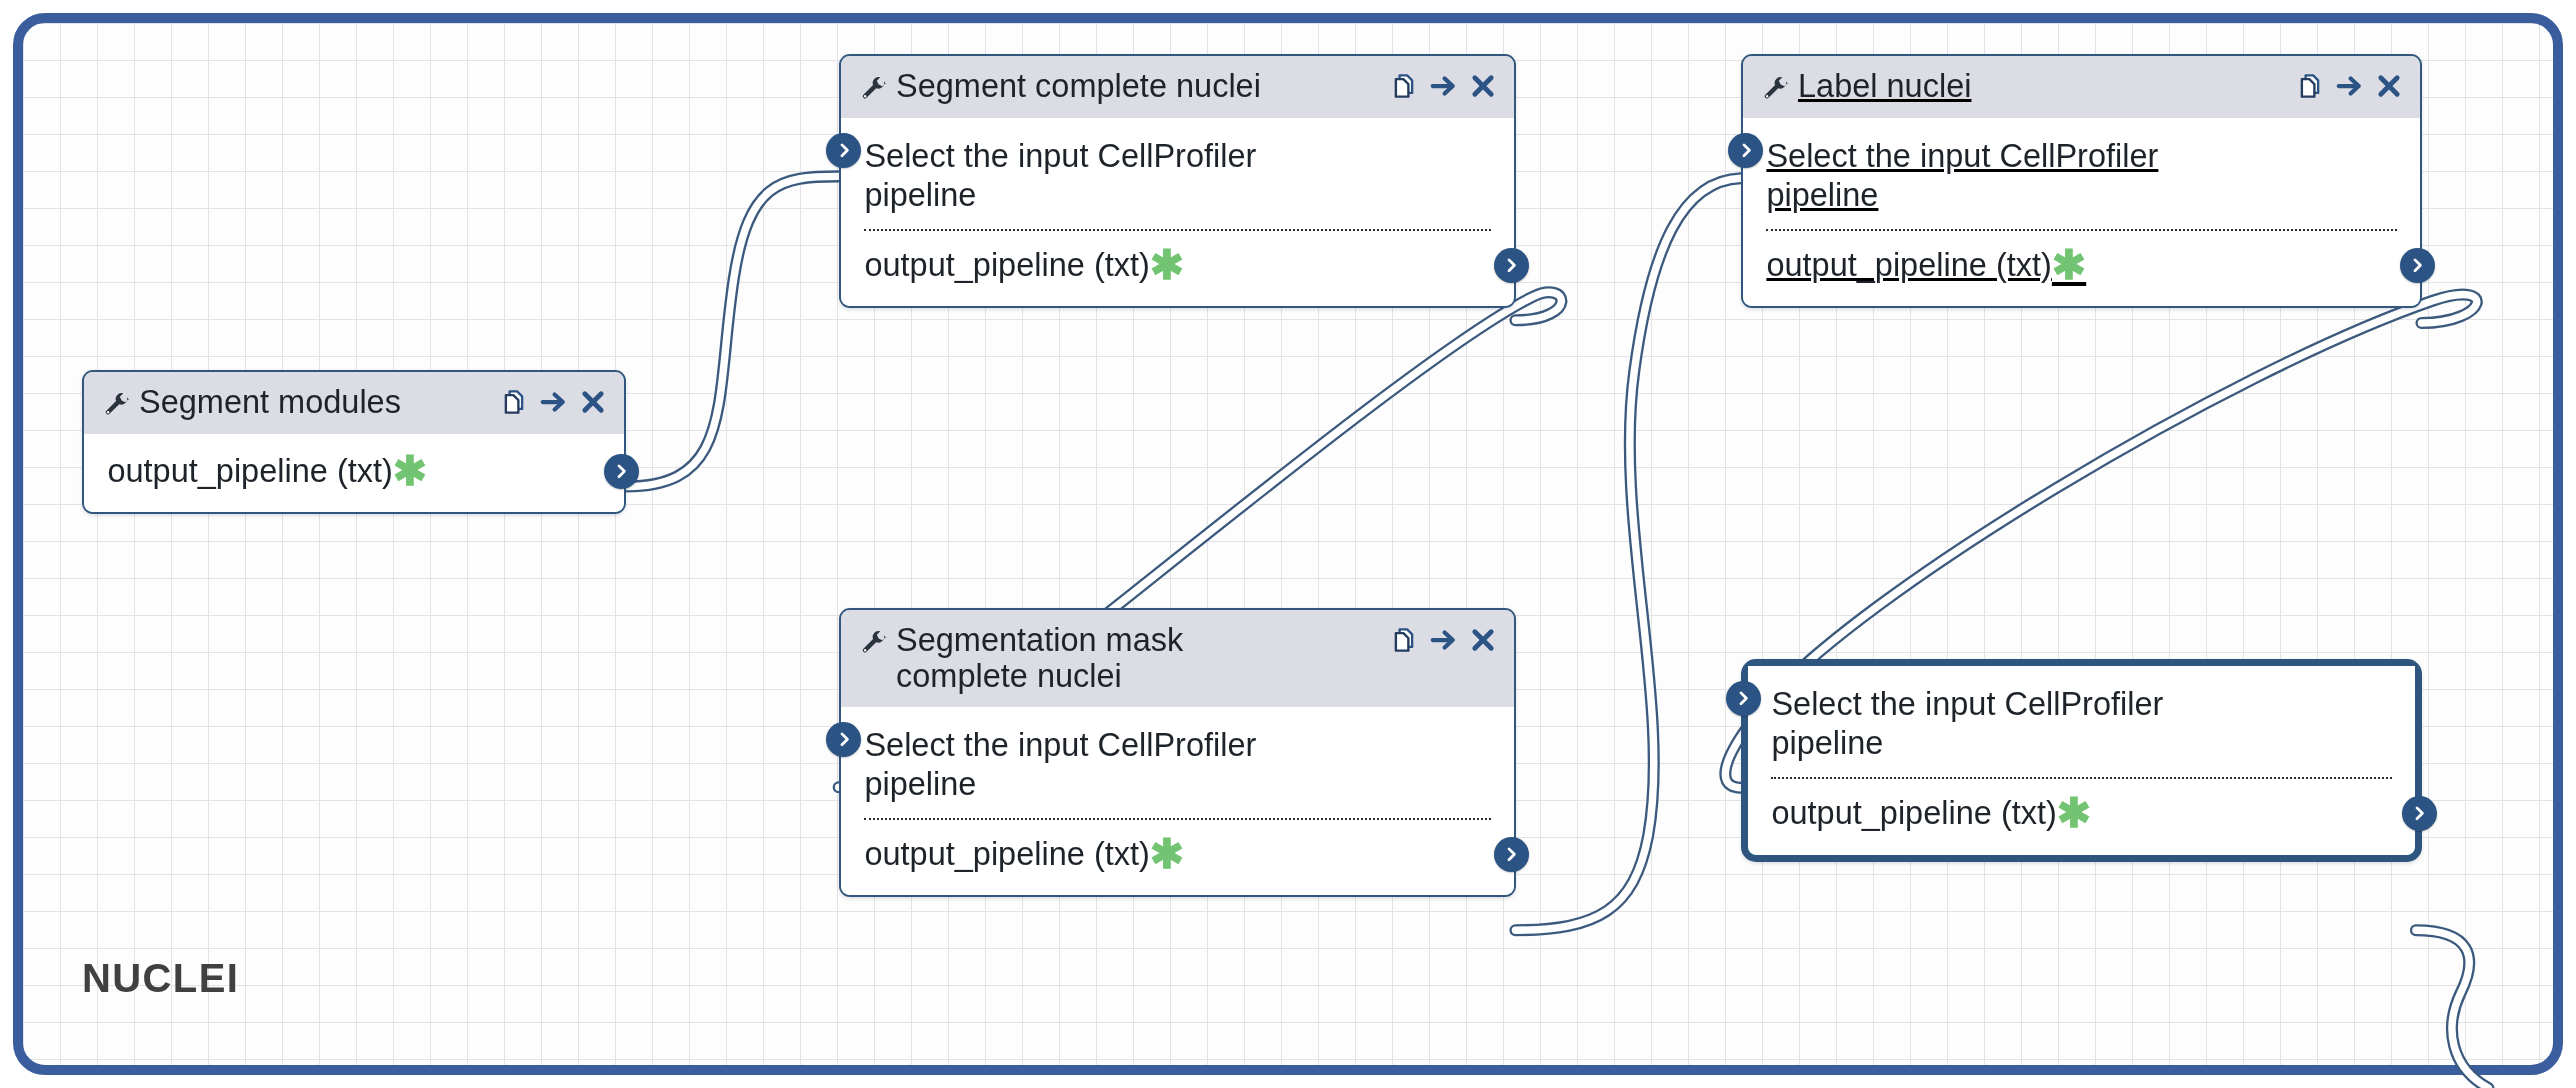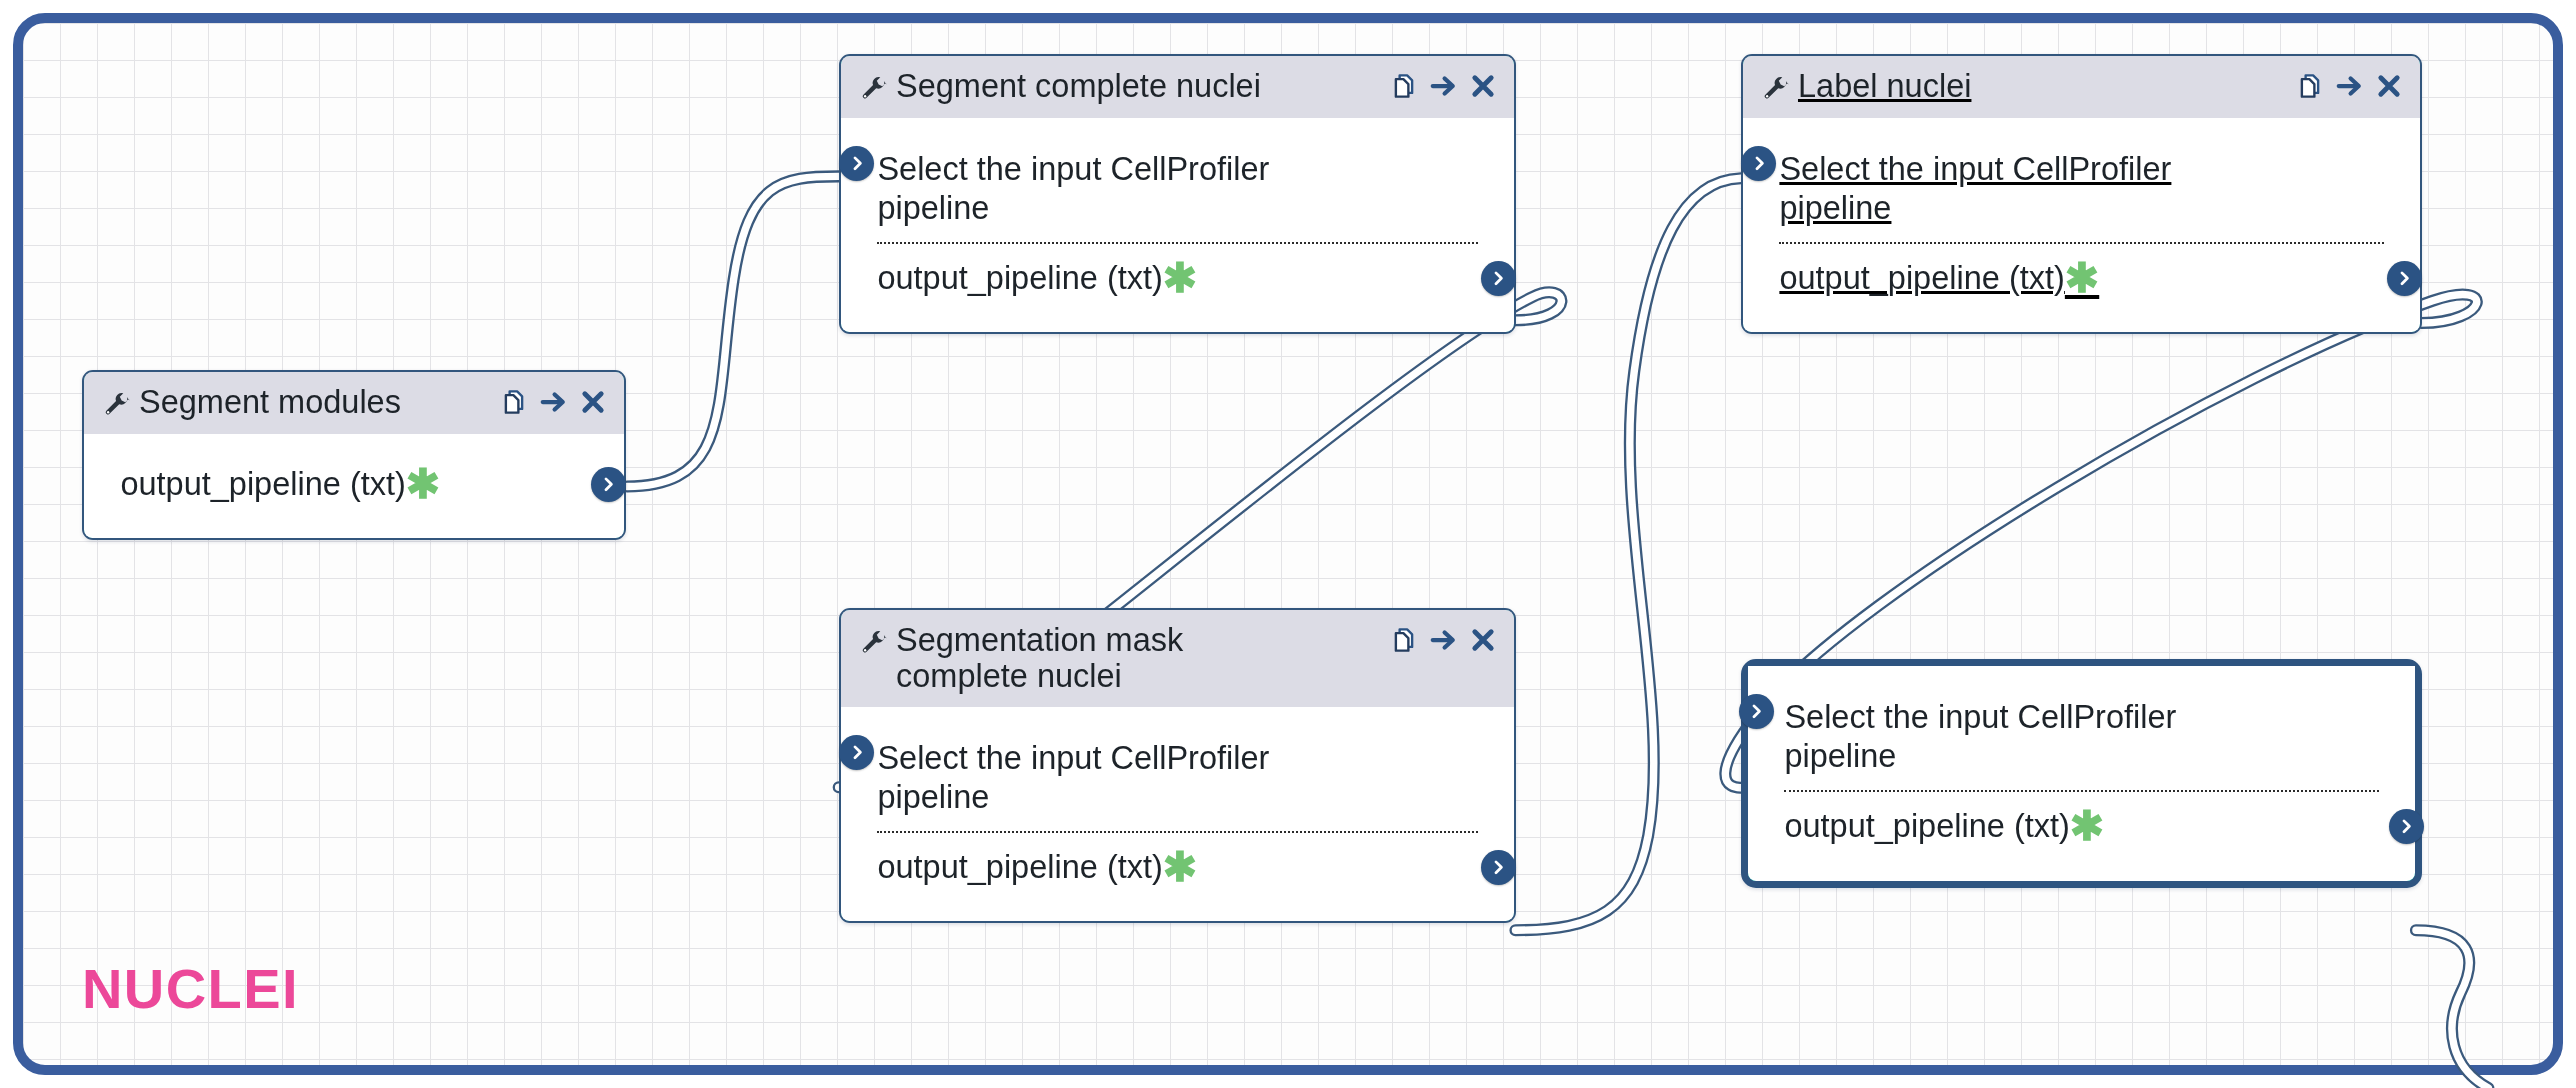--- a/index.html
+++ b/index.html
@@ -108,21 +108,21 @@
     margin-top: 2.8px;
   }
   .hdr-btn {
     display: block;
     line-height: 0;
     cursor: pointer;
   }
 
   
   .node-body {
-    padding: 16px;
+    padding: 3px;
     background: #ffffff;
     border-bottom-left-radius: 8.4px;
     border-bottom-right-radius: 8.4px;
   }
   .port-row {
     position: relative;
     display: flex;
     align-items: flex-start;
     padding: 16px 20.4px 14px 20.4px;
     min-height: 37px;
@@ -171,21 +171,21 @@
   }
 </style>
 </head>
 <body>
 
 <div id="canvas">
 
   <div class="group-frame" style="left:13px; top:13px; width:2550px; height:1062px; border-width:10.2px; border-color:#3a5d9e;">
   </div>
 
-  <div class="group-title" style="left:82px; top:956px; font-size:56px; color:#ec4899;">NUCLEI</div>
+  <div class="group-title" style="left:82px; top:956px; font-size:40px; color:#404040;">NUCLEI</div>
 
   <svg id="edges" viewBox="0 0 2774 1172" xmlns="http://www.w3.org/2000/svg">
     <defs>
       <style>
         .pipe-outer { fill:none; stroke:#3b5a7d; stroke-width:13; stroke-linecap:round; }
         .pipe-inner { fill:none; stroke:#ffffff; stroke-width:8;  stroke-linecap:round; }
       </style>
     </defs>
 
     <g>

